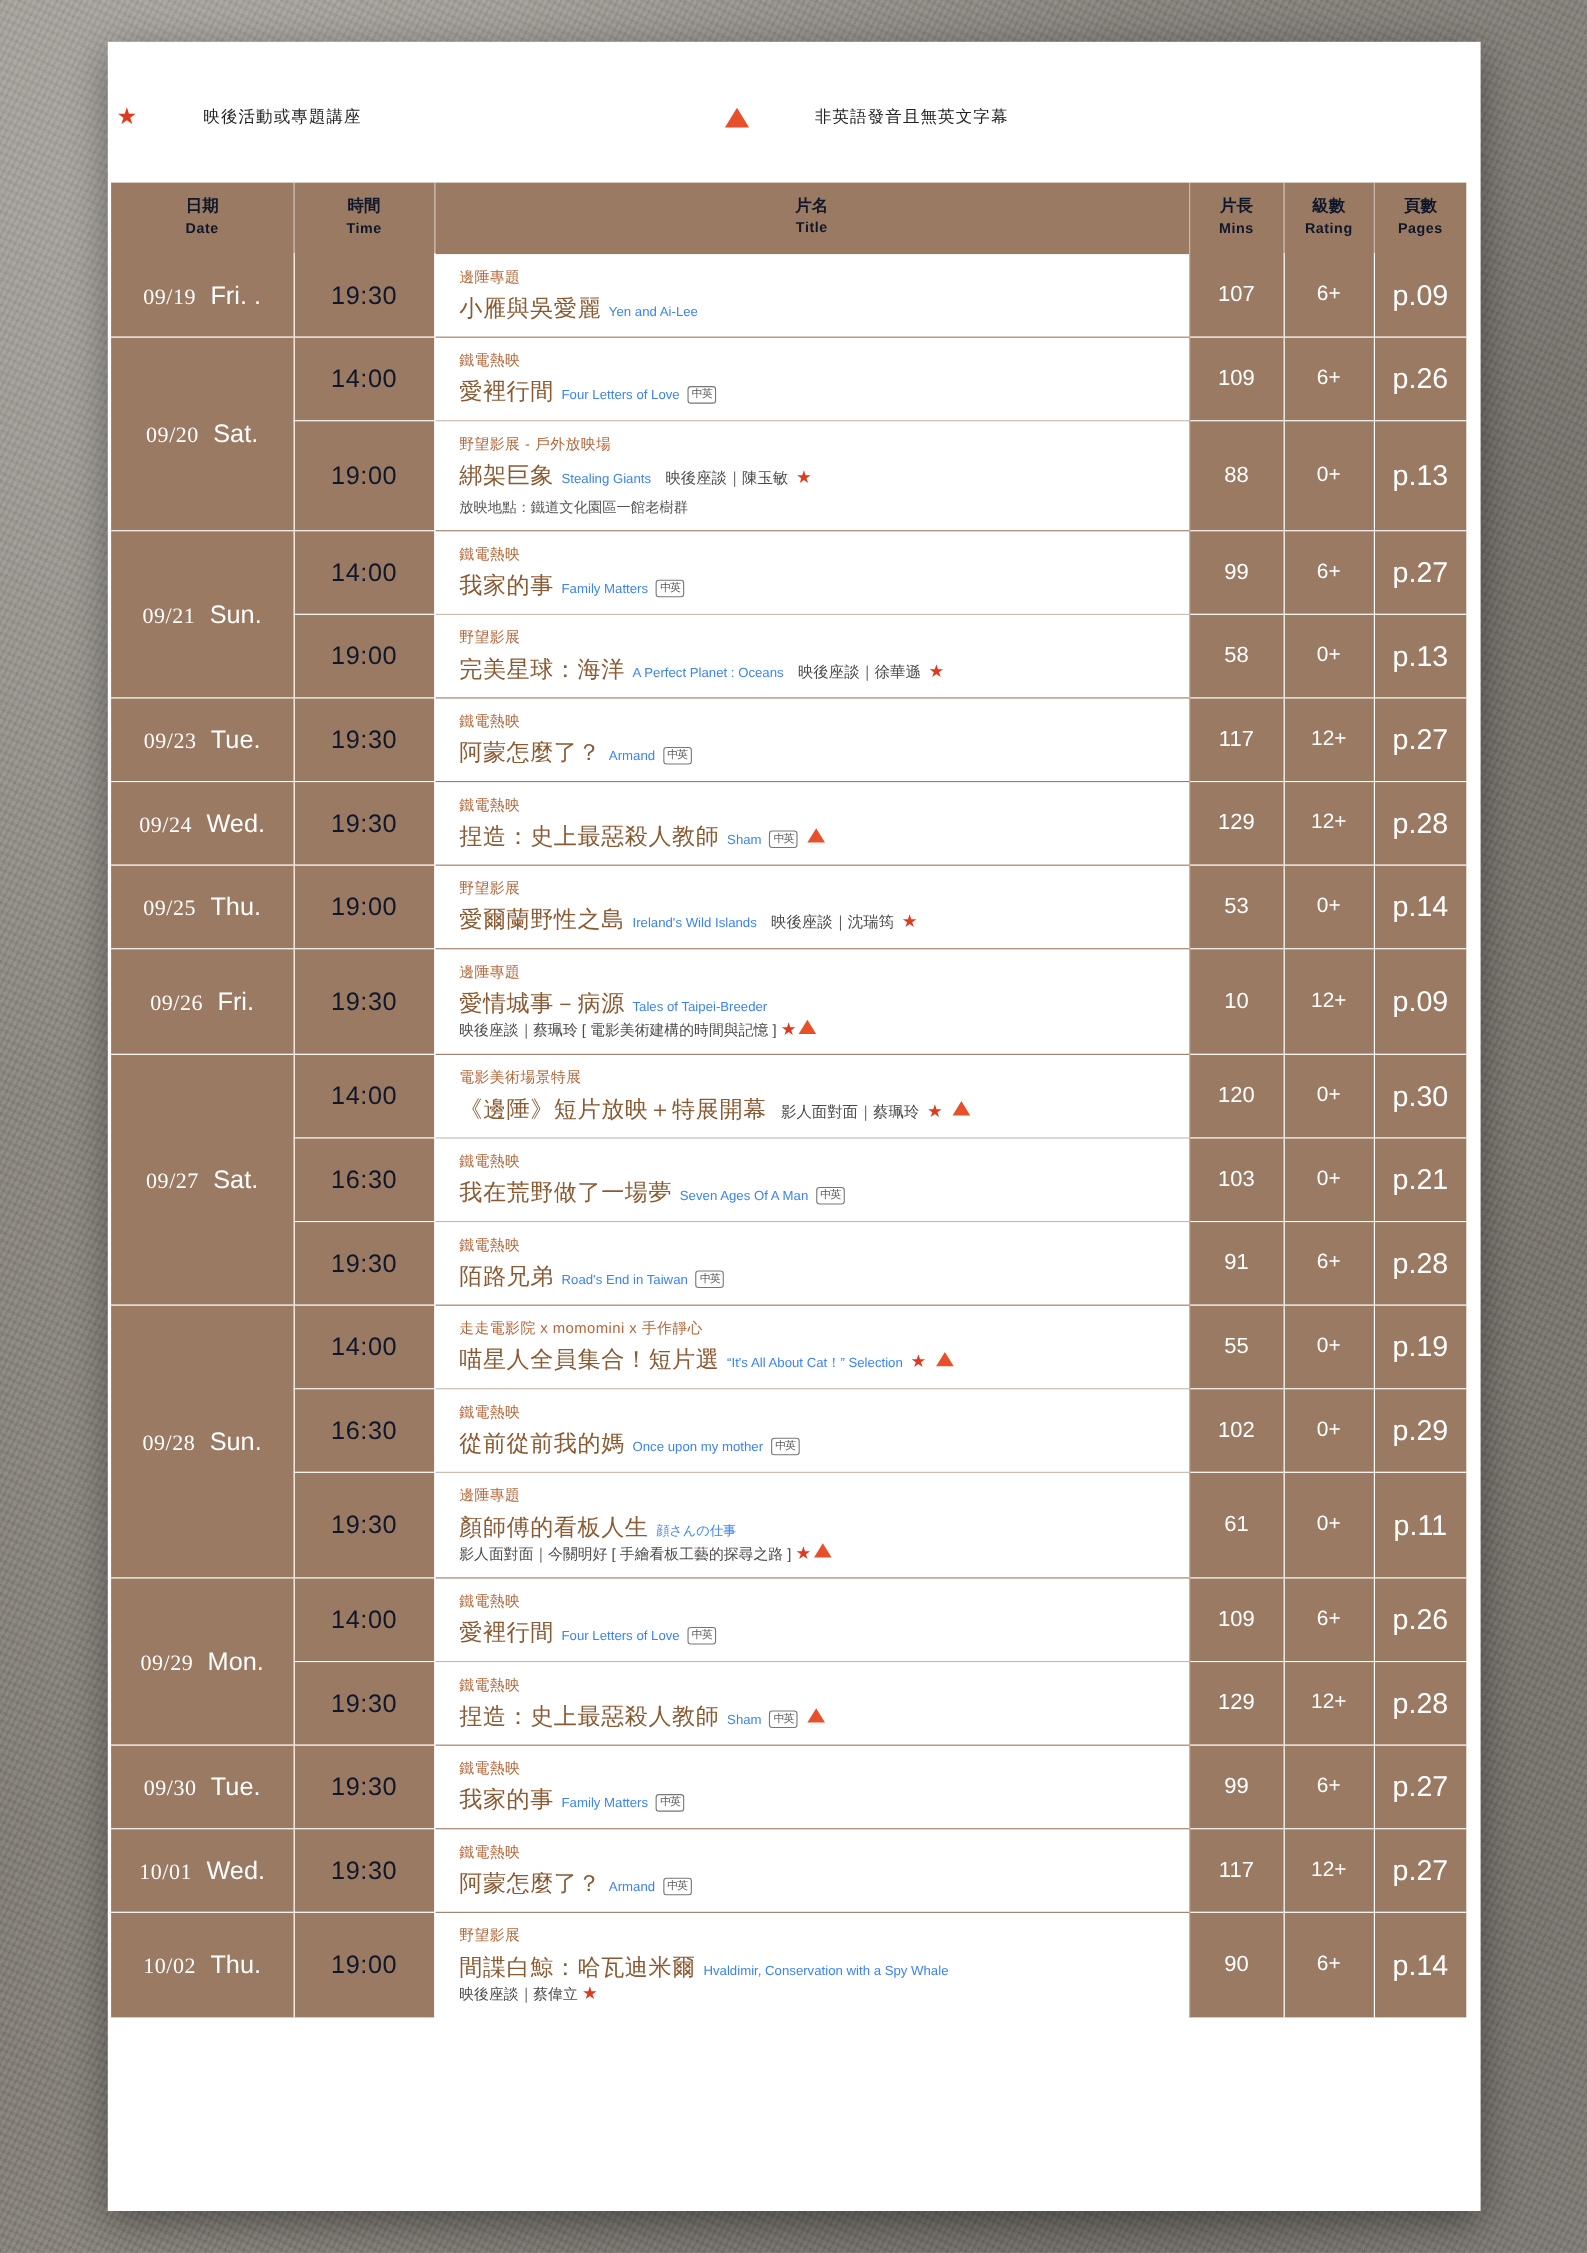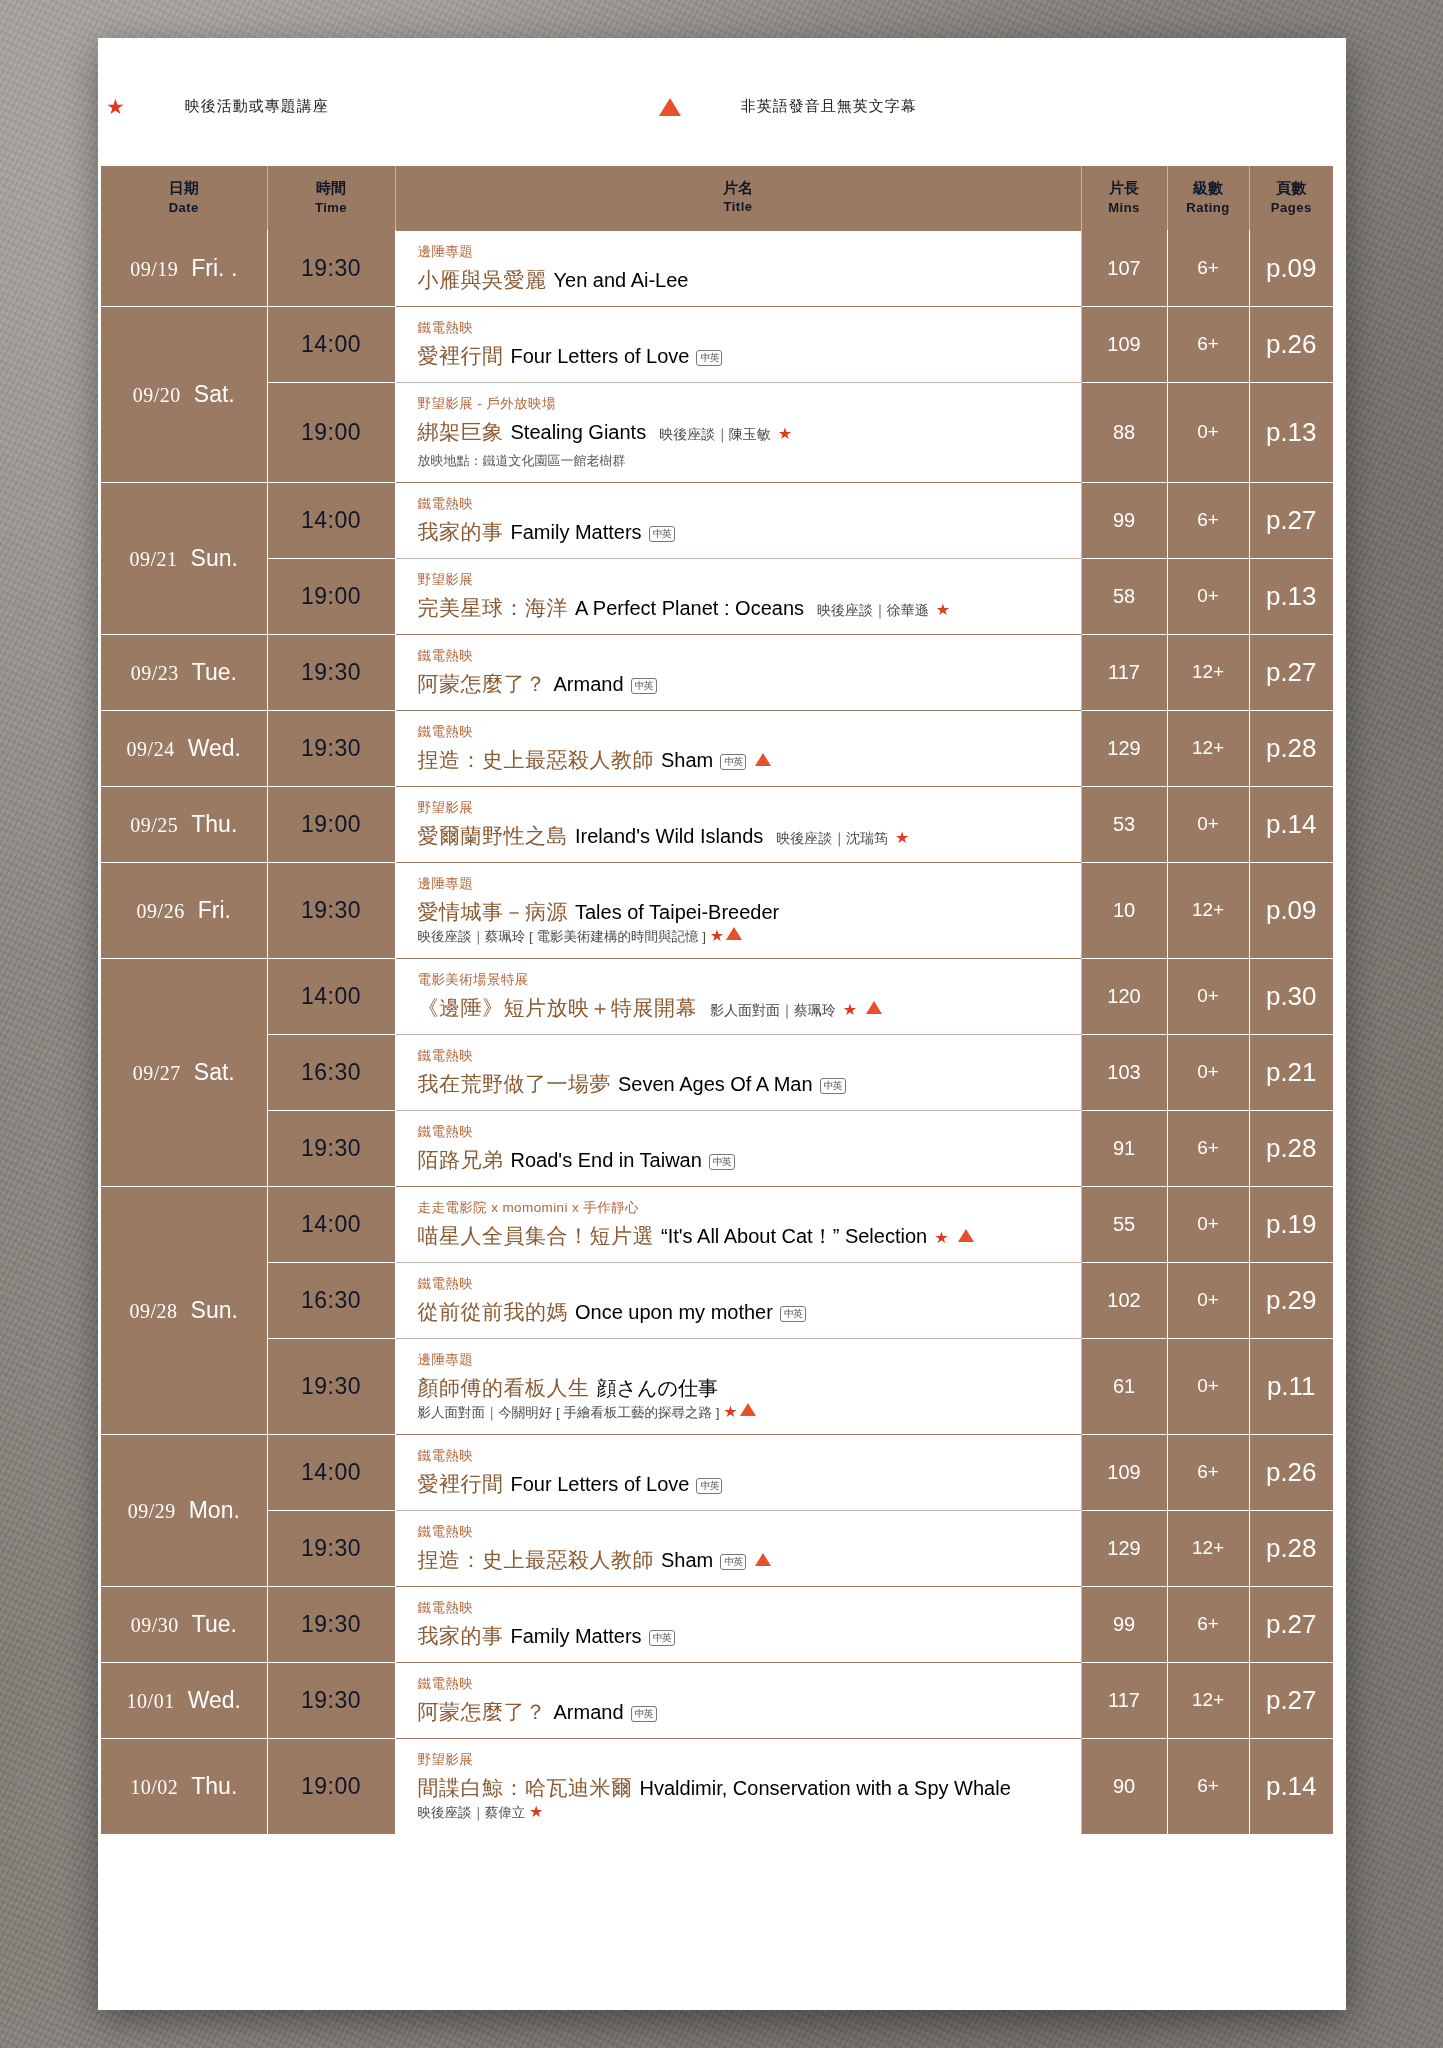--- a/index.html
+++ b/index.html
@@ -138,22 +138,22 @@
     align-items: baseline;
     flex-wrap: wrap;
     gap: 7px;
   }
   .zh {
     color: #8a5a33;
     font-size: 21px;
     letter-spacing: 0.5px;
   }
   .en-t {
-    color: #000000;
-    font-size: 20px;
+    color: #3b82f6;
+    font-size: 12px;
   }
   .talk {
     color: #4a4a4a;
     font-size: 14px;
     margin-left: 6px;
   }
   .sub {
     color: #4a4a4a;
     font-size: 13.5px;
     margin-top: 0;

